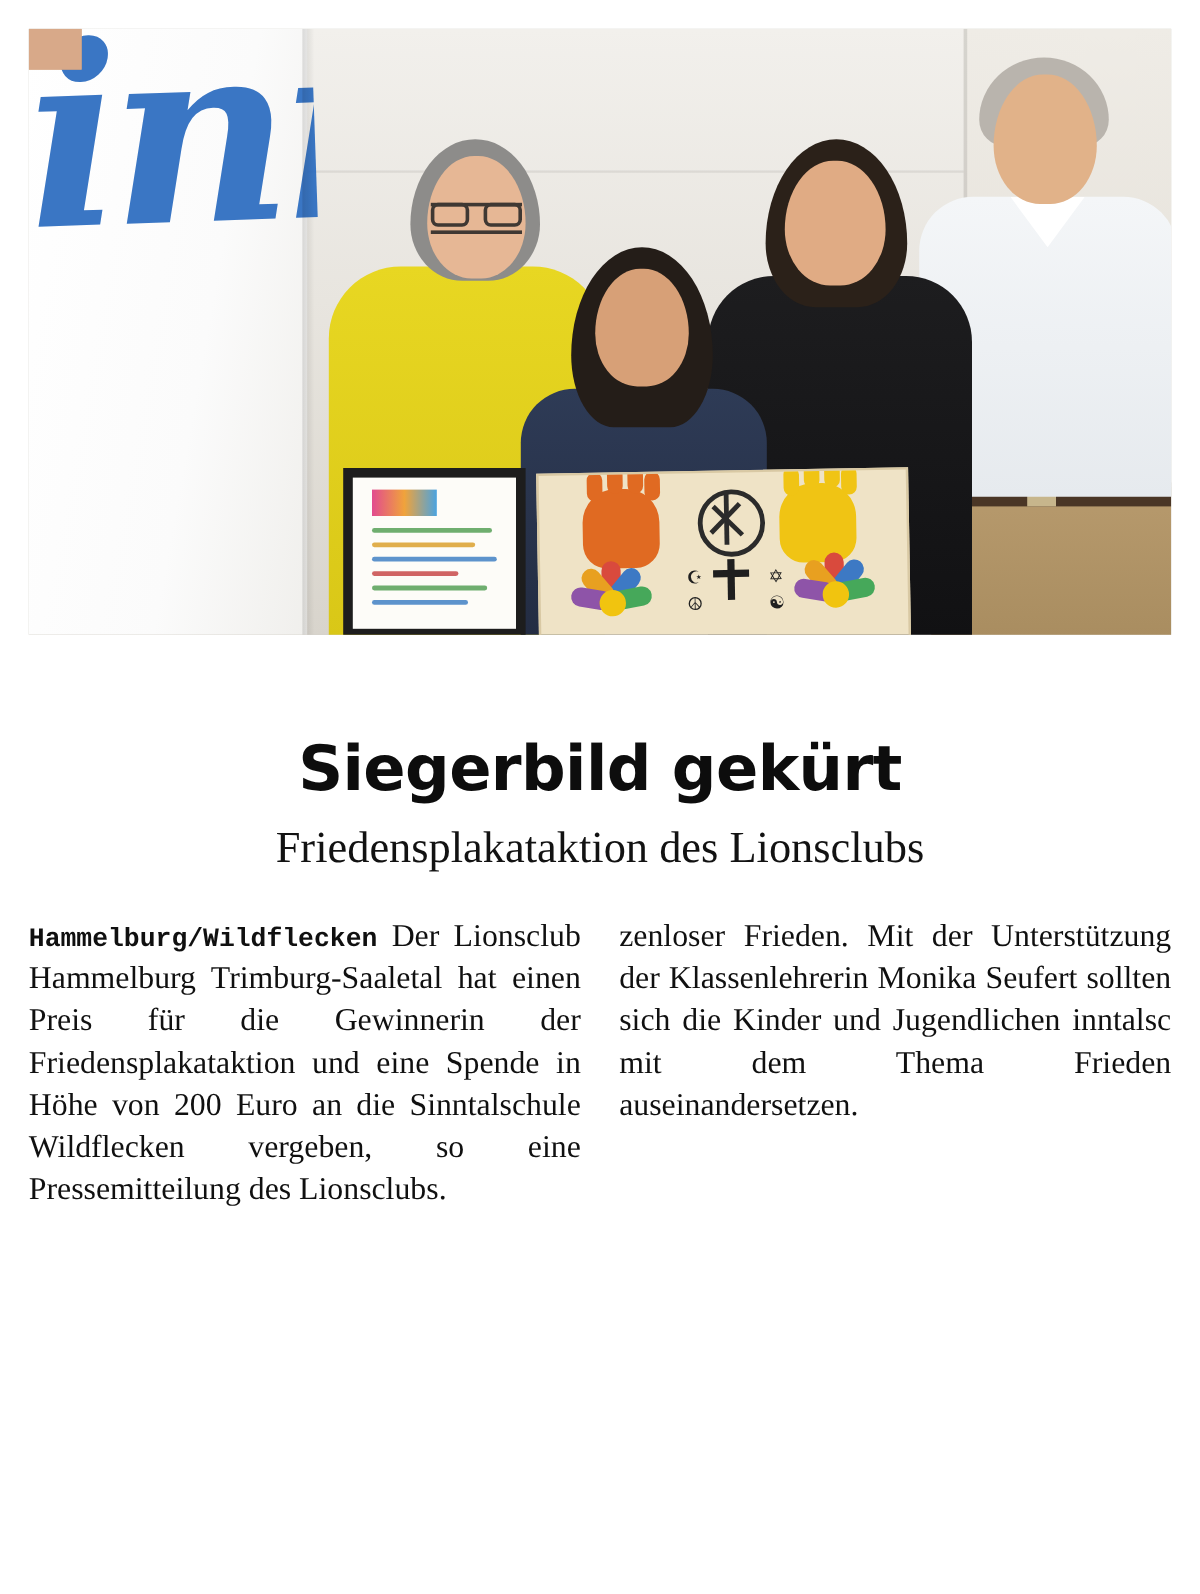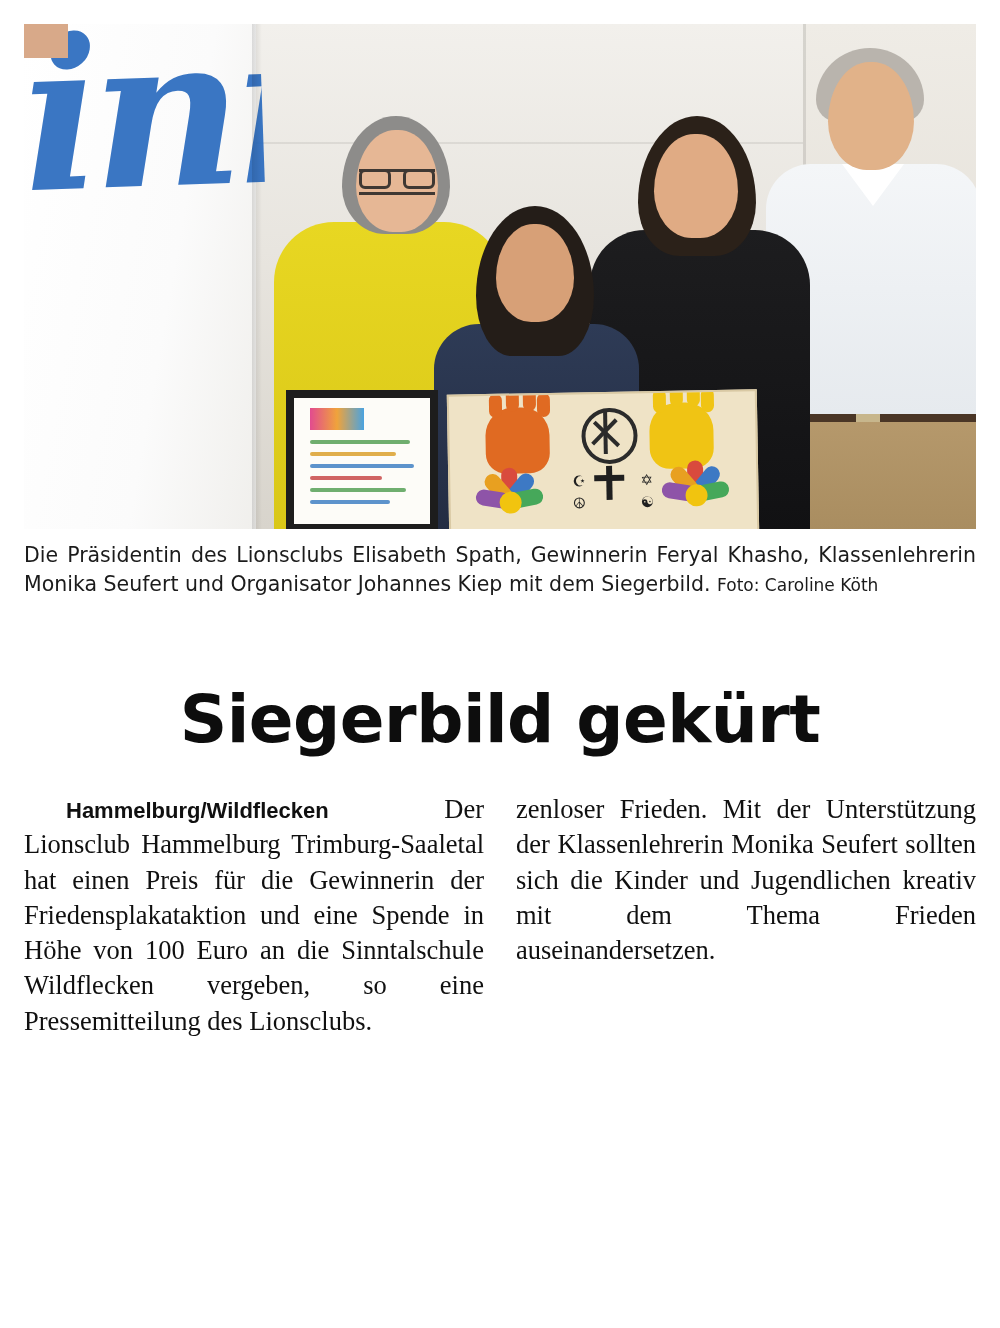--- a/index.html
+++ b/index.html
@@ -248,21 +248,21 @@
   .caption .credit {
     font-size: 17px;
   }
 
   
   .headline {
     margin-top: 82px;
     text-align: center;
     font-family: "DejaVu Sans", sans-serif;
     font-weight: 700;
-    font-size: 66px;
+    font-size: 52px;
     letter-spacing: -0.5px;
     color: #0d0d0d;
   }
   .subhead {
     margin-top: 14px;
     text-align: center;
     font-family: "Liberation Serif", serif;
     font-size: 37px;
     color: #121212;
   }
@@ -279,24 +279,23 @@
     font-family: "Liberation Serif", serif;
     font-size: 26.5px;
     line-height: 1.33;
     text-align: justify;
     color: #101010;
     hyphens: auto;
   }
   .col p { margin: 0; }
   .col p + p { text-indent: 1.4em; }
   .dateline {
-    font-family: Liberation Sans, sans-serif;
+    font-family: Liberation Mono, monospace;
     font-weight: 700;
     font-size: 22px;
-    margin-left: 42px;
   }
 </style>
 </head>
 <body>
 
 <div class="page">
 
   <div class="photo-wrap">
     <div class="photo">
       <div class="wall"></div>
@@ -385,29 +384,26 @@
           <span class="petal" style="background:#3d79c4; transform:rotate(40deg);"></span>
           <span class="petal" style="background:#46a85a; transform:rotate(80deg);"></span>
           <span class="petal" style="background:#e8a020; transform:rotate(-40deg);"></span>
           <span class="petal" style="background:#8e54a8; transform:rotate(-80deg);"></span>
           <span class="flower-core"></span>
         </div>
       </div>
     </div>
   </div>
 
-  <div class="caption">
-    <span>Die Präsidentin des Lionsclubs Elisabeth Spath, Gewinnerin Feryal Khasho, Klassenlehrerin Monika Seufert und Organisator Johannes Kiep mit dem Siegerbild.</span>
-    <span class="credit">Foto: Caroline Köth</span>
-  </div>
 
   <div class="headline">Siegerbild gekürt</div>
+  <div class="subhead">Friedensplakataktion des Lionsclubs</div>
 
   <div class="columns">
     <div class="col">
-      <p><span class="dateline">Hammelburg/Wildflecken</span> <span>Der Lionsclub Hammelburg Trimburg-Saaletal hat einen Preis für die Gewinnerin der Friedensplakataktion und eine Spende in Höhe von 100 Euro an die Sinntalschule Wildflecken vergeben, so eine Pressemitteilung des Lionsclubs.</span></p>
+      <p><span class="dateline">Hammelburg/Wildflecken</span> <span>Der Lionsclub Hammelburg Trimburg-Saaletal hat einen Preis für die Gewinnerin der Friedensplakataktion und eine Spende in Höhe von 200 Euro an die Sinntalschule Wildflecken vergeben, so eine Pressemitteilung des Lionsclubs.</span></p>
     </div>
     <div class="col">
-      <p>zenloser Frieden. Mit der Unterstützung der Klassenlehrerin Monika Seufert sollten sich die Kinder und Jugendlichen kreativ mit dem Thema Frieden auseinandersetzen.</p>
+      <p>zenloser Frieden. Mit der Unterstützung der Klassenlehrerin Monika Seufert sollten sich die Kinder und Jugendlichen inntalsc mit dem Thema Frieden auseinandersetzen.</p>
     </div>
   </div>
 
 </div>
 
 </body></html>

